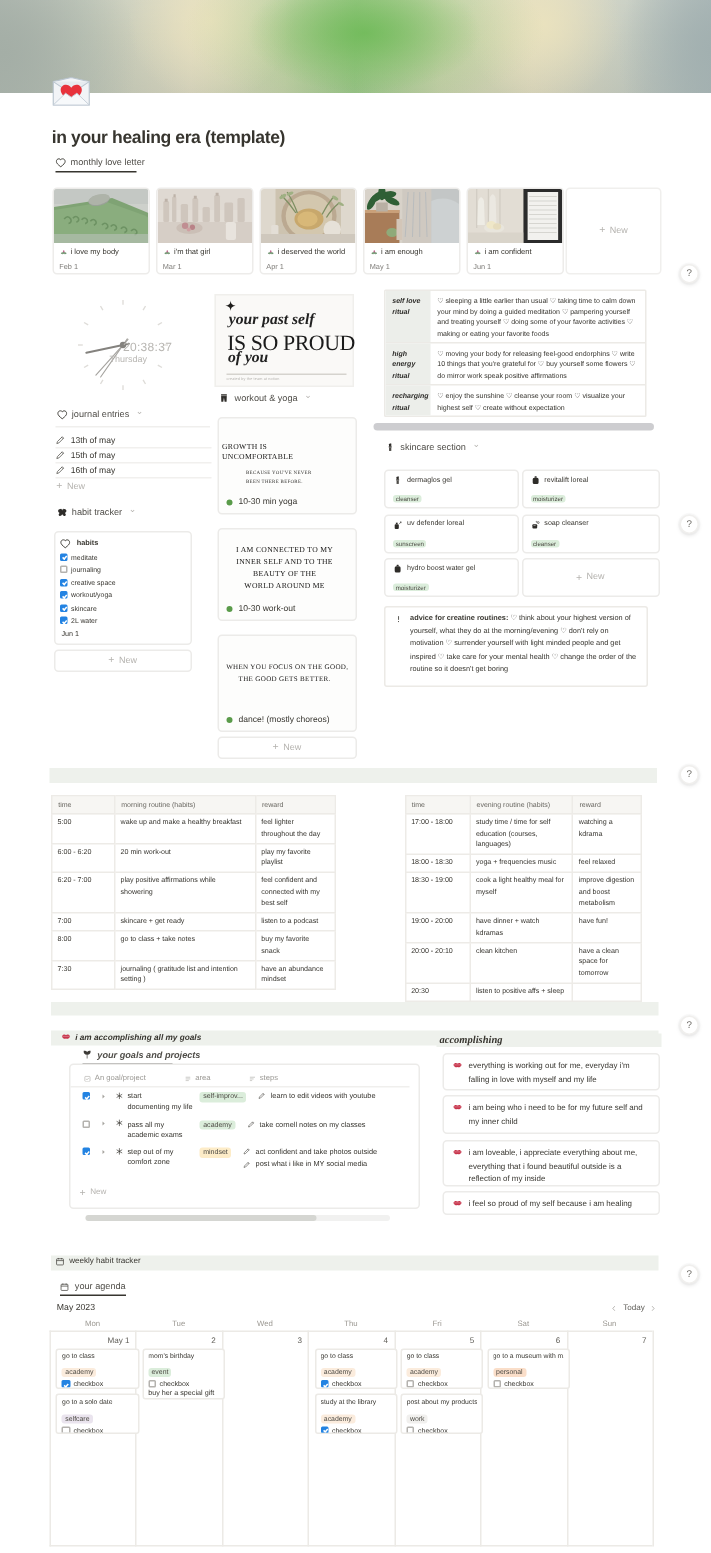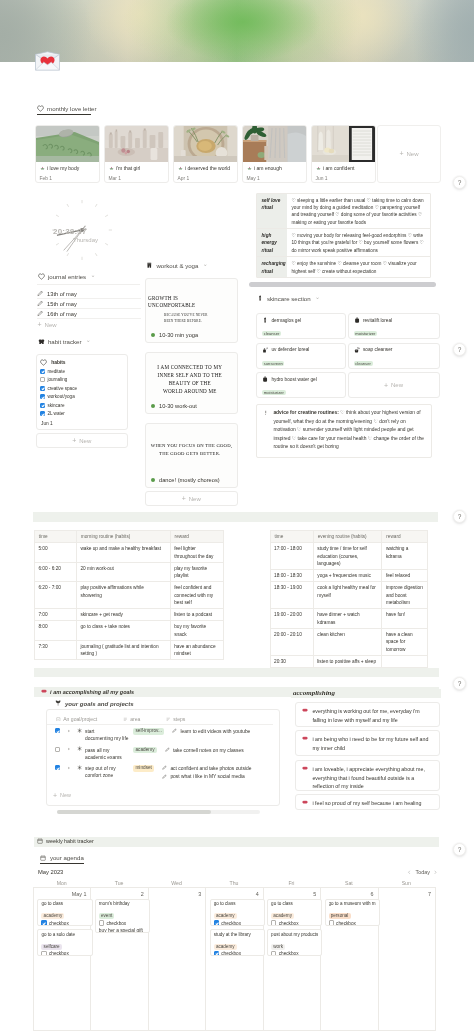--- a/index.html
+++ b/index.html
@@ -106,20 +106,21 @@
 
 <div class="page">
 
 <div class="cover"></div>
 <svg class="page-icon" viewBox="0 0 36 28">
   <path d="M2 5.2 L18 1.6 L34 5.2 L34 26 L2 26 Z" fill="#f2f4f7" stroke="#b9c4cf" stroke-width="1"></path>
   <path d="M2 5.2 L18 16 L34 5.2" fill="#e7ebf0" stroke="#b9c4cf" stroke-width="0.9"></path>
   <path d="M18 23.6 C 12.4 19.2, 8.6 16.4, 8.6 12.6 C 8.6 9.8, 10.8 8, 13.3 8 C 15.1 8, 16.9 9, 18 10.6 C 19.1 9, 20.9 8, 22.7 8 C 25.2 8, 27.4 9.8, 27.4 12.6 C 27.4 16.4, 23.6 19.2, 18 23.6 Z" fill="#e8323c"></path>
   <path d="M2 26 L13 15.5 L18 19 L23 15.5 L34 26 Z" fill="#f7f9fb" stroke="#c2ccd6" stroke-width="0.8"></path>
 </svg>
+<div class="title">in your healing era (template)</div>
 
 <div class="abs" style="left:36.7px;top:105px;">
   <div class="dbtab">
         <span class="ic">
           <svg viewBox="0 0 24 24" width="7" height="7" style="display:block">
             <path d="M12 21.2 C5.4 16.1 2 12.9 2 8.9 C2 5.6 4.5 3 7.8 3 C9.8 3 11.2 4 12 5.2 C12.8 4 14.2 3 16.2 3 C19.5 3 22 5.6 22 8.9 C22 12.9 18.6 16.1 12 21.2 Z" fill="none" stroke="#37352f" stroke-width="2.1"></path>
           </svg>
         </span>
         <span>monthly love letter</span>
       </div>
@@ -353,23 +354,35 @@
       <line x1="16.60" y1="53.21" x2="15.00" y2="55.98" stroke="#dedcd8" stroke-width="0.9"></line>
       <line x1="6.79" y1="43.40" x2="4.02" y2="45.00" stroke="#dedcd8" stroke-width="0.9"></line>
       <line x1="3.20" y1="30.00" x2="-0.00" y2="30.00" stroke="#dedcd8" stroke-width="0.9"></line>
       <line x1="6.79" y1="16.60" x2="4.02" y2="15.00" stroke="#dedcd8" stroke-width="0.9"></line>
       <line x1="16.60" y1="6.79" x2="15.00" y2="4.02" stroke="#dedcd8" stroke-width="0.9"></line>
   <line x1="33.35" y1="26.28" x2="11.93" y2="50.06" stroke="#a5a39f" stroke-width="0.75" stroke-linecap="round"></line>
   <line x1="32.87" y1="25.90" x2="15.09" y2="51.30" stroke="#a5a39f" stroke-width="0.75" stroke-linecap="round"></line>
   <line x1="33.91" y1="29.17" x2="5.55" y2="35.20" stroke="#84827e" stroke-width="1.35" stroke-linecap="round"></line>
   <circle cx="30" cy="30" r="2.1" fill="#84827e"></circle>
 </svg>
-<div class="clock-time" style="left:53px;top:226.5px;font-weight:bold;">20:38:37</div>
+<div class="clock-time" style="left:82px;top:226.5px;">20:38:37</div>
 <div class="clock-day" style="left:73px;top:236.5px;">Thursday</div>
 
+<div class="qcard" style="left:143px;top:195.7px;width:93.2px;height:62.7px;">
+  <span class="abs" style="left:5.5px;top:3.5px;">
+        <svg viewBox="0 0 24 24" width="7.5" height="7.5" style="display:block">
+          <path d="M12 0.8 C12.8 8.4 15.6 11.2 23.2 12 C15.6 12.8 12.8 15.6 12 23.2 C11.2 15.6 8.4 12.8 0.8 12 C8.4 11.2 11.2 8.4 12 0.8 Z" fill="#1e1d1b"></path>
+        </svg>
+      </span>
+  <div class="abs q1" style="left:8.5px;top:11.2px;font-size:10.4px;white-space:nowrap;">your past self</div>
+  <div class="abs q2" style="left:7.5px;top:24.4px;font-size:14.6px;white-space:nowrap;">IS SO PROUD</div>
+  <div class="abs q3" style="left:8px;top:36.8px;font-size:10.4px;white-space:nowrap;">of you</div>
+  <div class="abs" style="left:7px;top:51.9px;width:80px;height:0.7px;background:#d5d3ce;"></div>
+  <div class="abs" style="left:7px;top:54.5px;font-size:2.5px;color:#b6b4b0;letter-spacing:.1px;">created by the team at notion</div>
+</div>
 
 <div class="abs" style="left:37.5px;top:273px;">
   <div class="dbtab">
         <span class="ic">
           <svg viewBox="0 0 24 24" width="7" height="7" style="display:block">
             <path d="M12 21.2 C5.4 16.1 2 12.9 2 8.9 C2 5.6 4.5 3 7.8 3 C9.8 3 11.2 4 12 5.2 C12.8 4 14.2 3 16.2 3 C19.5 3 22 5.6 22 8.9 C22 12.9 18.6 16.1 12 21.2 Z" fill="none" stroke="#37352f" stroke-width="2.1"></path>
           </svg>
         </span>
         <span>journal entries</span>
         <span class="caret">⌄</span>

